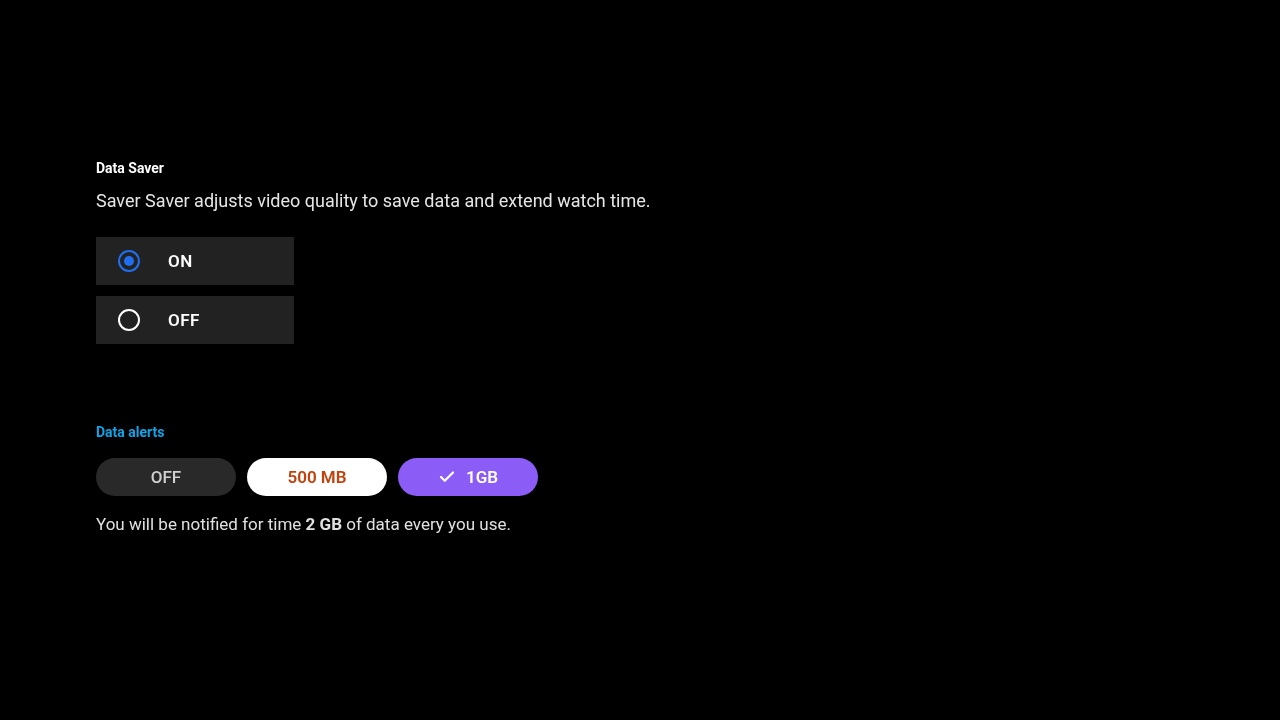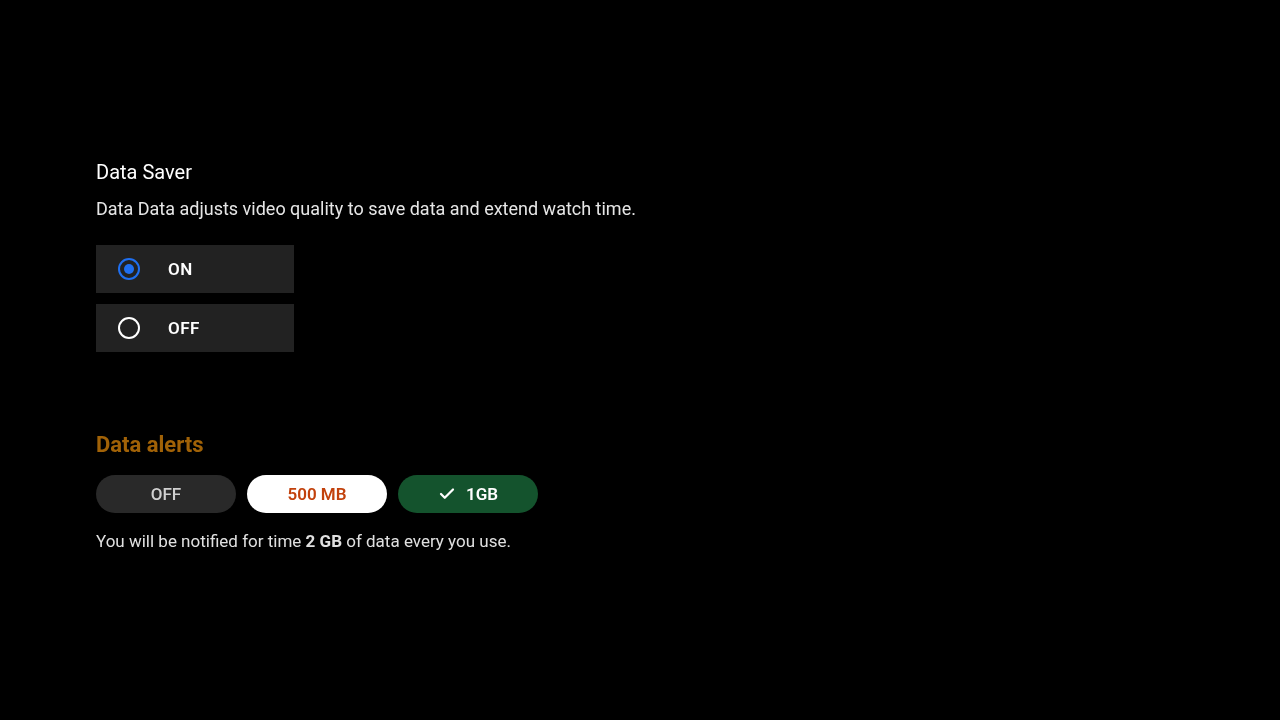--- a/index.html
+++ b/index.html
@@ -13,22 +13,22 @@
     background: #000;
     font-family: -apple-system, BlinkMacSystemFont, "Segoe UI", Roboto, sans-serif;
     color: #fff;
     overflow: hidden;
   }
   .content {
     padding-top: 160px;
     padding-left: 96px;
   }
   .section-title {
-    font-size: 20px;
-    font-weight: 400;
+    font-size: 14px;
+    font-weight: 700;
     margin-bottom: 14px;
     color: #fff;
   }
   .section-desc {
     font-size: 18px;
     font-weight: 400;
     color: #e6e6e6;
     margin-bottom: 26px;
   }
   .radio-group {
@@ -66,24 +66,24 @@
     border-radius: 50%;
     background: #1f6ff0;
   }
   .radio-label {
     font-size: 17px;
     font-weight: 600;
     letter-spacing: 0.5px;
     color: #fff;
   }
   .alerts-title {
-    font-size: 22px;
+    font-size: 14px;
     font-weight: 700;
     margin-bottom: 18px;
-    color: #a16207;
+    color: #0ea5e9;
     margin-top: 17px;
   }
   .pill-row {
     display: flex;
     gap: 11px;
     margin-bottom: 18px;
   }
   .pill {
     height: 38px;
     border-radius: 19px;
@@ -96,21 +96,21 @@
     cursor: pointer;
     background: #292929;
     color: #d0d0d0;
   }
   .pill.focused {
     background: #fff;
     color: #c2410c;
     font-weight: 600;
   }
   .pill.selected {
-    background: #14532d;
+    background: #8b5cf6;
     color: #fff;
     font-weight: 600;
   }
   .pill .check {
     display: none;
     margin-right: 10px;
   }
   .pill.selected .check {
     display: inline-flex;
   }
@@ -126,21 +126,21 @@
     display: block;
   }
 </style>
 </head>
 <body>
 
 <div class="content">
 
   <div>
     <h2 class="section-title">Data Saver</h2>
-    <p class="section-desc">Data Data adjusts video quality to save data and extend watch time.</p>
+    <p class="section-desc">Saver Saver adjusts video quality to save data and extend watch time.</p>
 
     <div class="radio-group">
 
       <div class="radio-item">
         <span class="radio-outer selected">
           <span class="radio-inner"></span>
         </span>
         <span class="radio-label">ON</span>
       </div>
 

